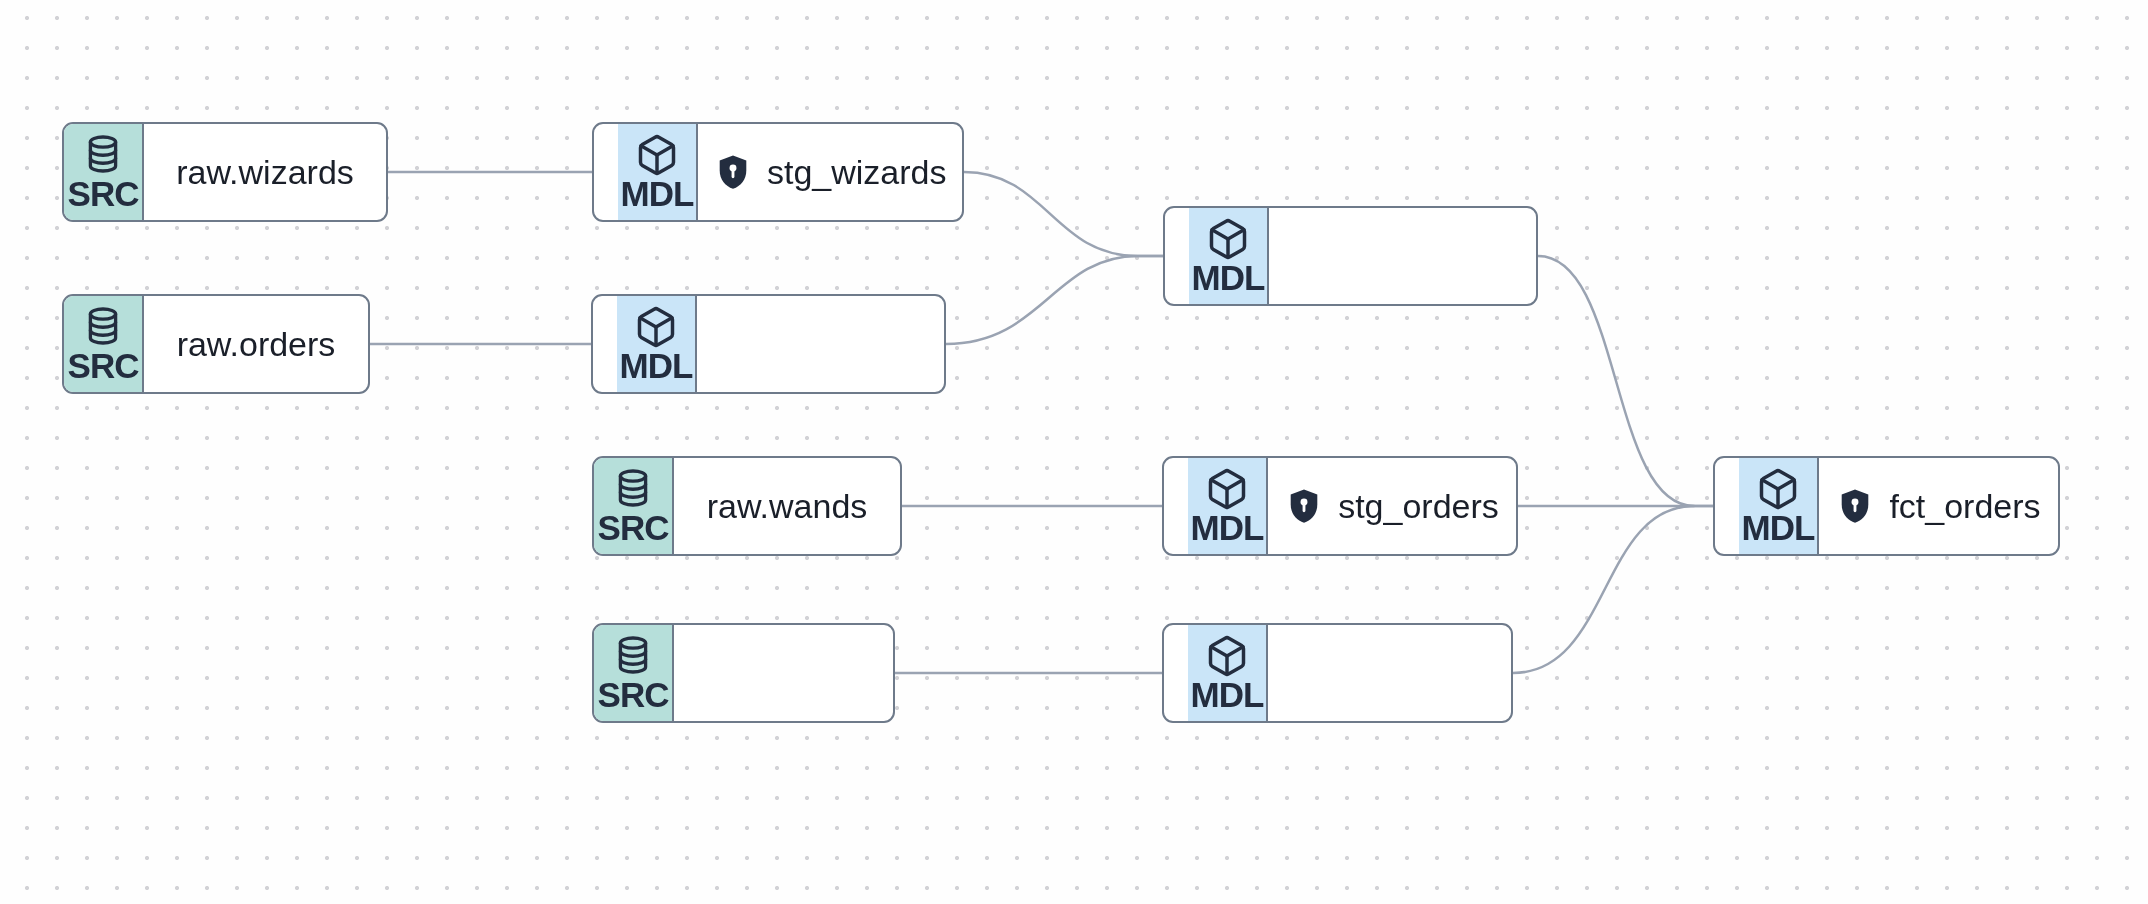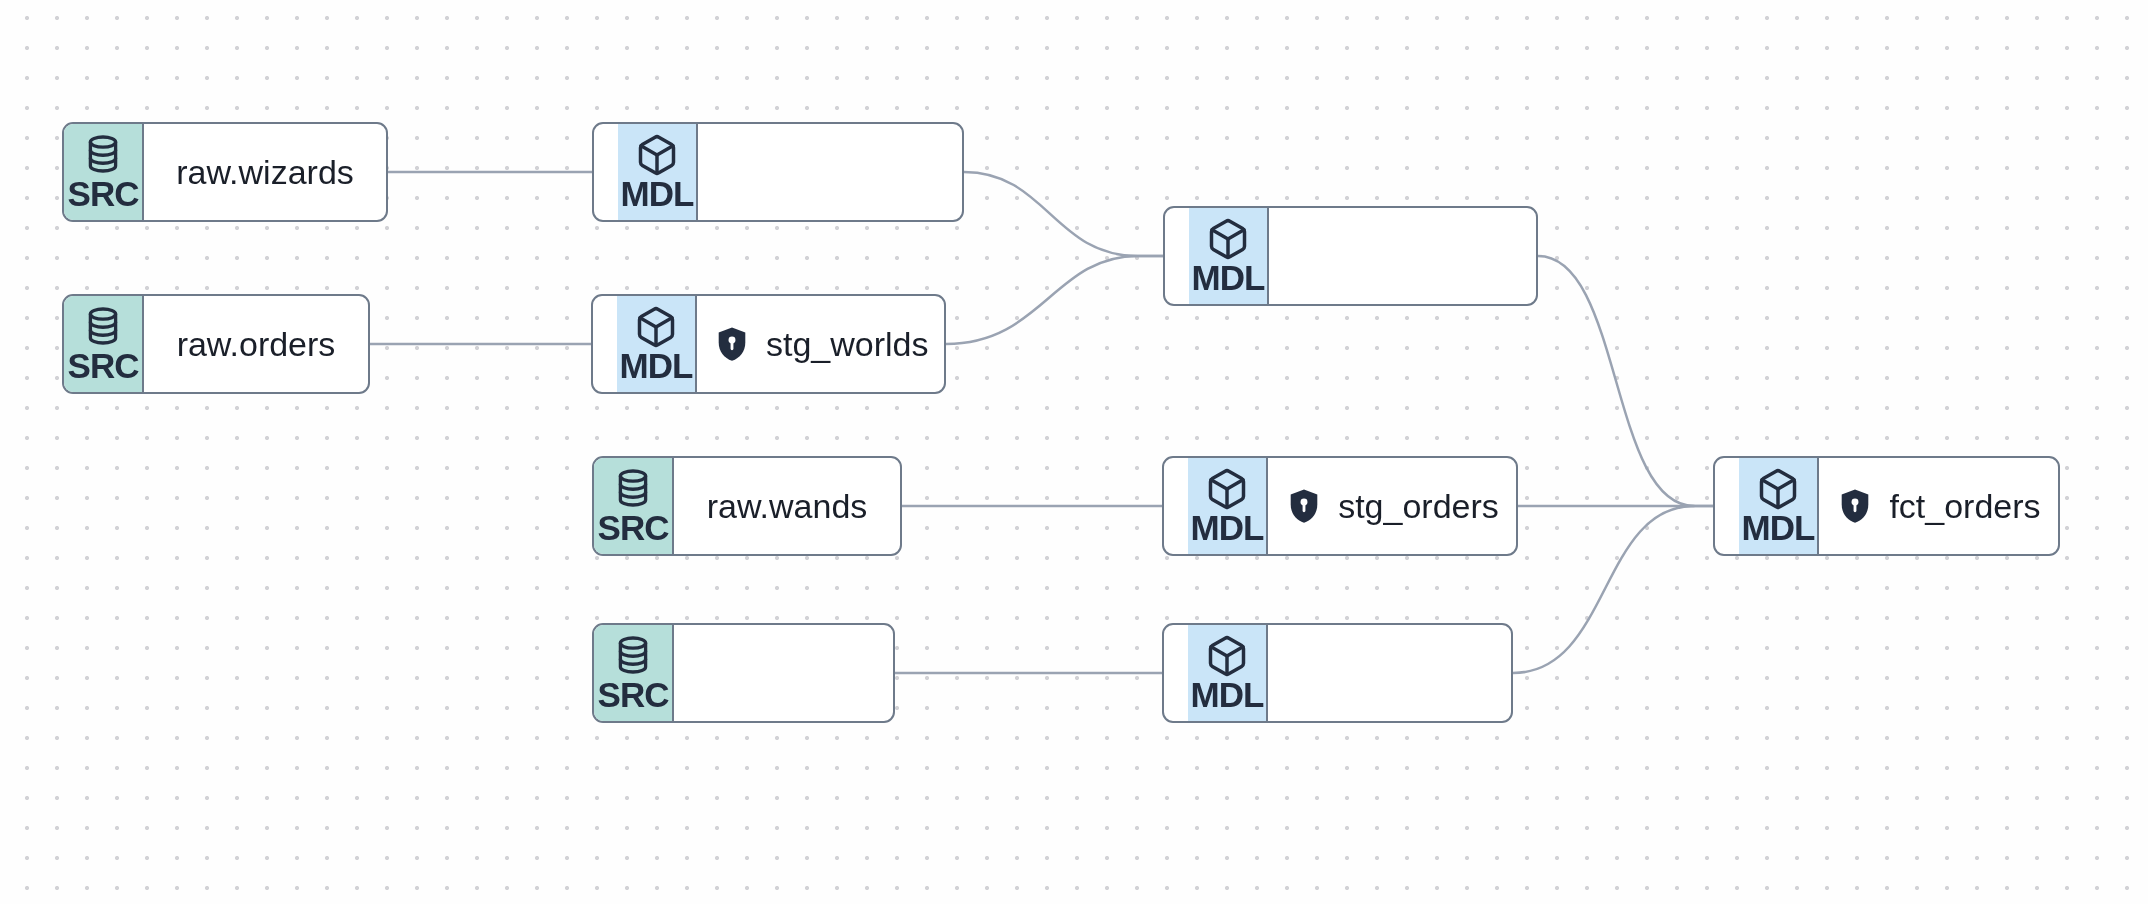--- a/index.html
+++ b/index.html
@@ -96,39 +96,39 @@
     <div class="badge">
       <span class="badge-icon">
             <svg width="44" height="44" viewBox="0 0 24 24" fill="none" stroke="#232d3f" stroke-width="1.9" stroke-linecap="round" stroke-linejoin="round">
     <path d="M21 16V8a2 2 0 0 0-1-1.73l-7-4a2 2 0 0 0-2 0l-7 4A2 2 0 0 0 3 8v8a2 2 0 0 0 1 1.73l7 4a2 2 0 0 0 2 0l7-4A2 2 0 0 0 21 16z"></path>
     <polyline points="3.27 6.96 12 12.01 20.73 6.96"></polyline>
     <line x1="12" y1="22.08" x2="12" y2="12"></line>
   </svg>
           </span>
       <span class="badge-label">MDL</span>
     </div>
-  </div>
-      <div class="node mdl" style="left: 591px; top: 294px; width: 355px; height: 100px;">
-    <div class="badge">
-      <span class="badge-icon">
-            <svg width="44" height="44" viewBox="0 0 24 24" fill="none" stroke="#232d3f" stroke-width="1.9" stroke-linecap="round" stroke-linejoin="round">
-    <path d="M21 16V8a2 2 0 0 0-1-1.73l-7-4a2 2 0 0 0-2 0l-7 4A2 2 0 0 0 3 8v8a2 2 0 0 0 1 1.73l7 4a2 2 0 0 0 2 0l7-4A2 2 0 0 0 21 16z"></path>
-    <polyline points="3.27 6.96 12 12.01 20.73 6.96"></polyline>
-    <line x1="12" y1="22.08" x2="12" y2="12"></line>
-  </svg>
-          </span>
-      <span class="badge-label">MDL</span>
-    </div>
     <div class="body">
       <span class="shield"><svg width="38" height="38" viewBox="0 0 24 24">
     <path fill="#232d3f" d="M12 1.6 L20.4 4.7 V11 c0 5.7 -3.4 9.8 -8.4 11.6 C7 20.8 3.6 16.7 3.6 11 V4.7 Z"></path>
     <circle cx="12" cy="9.4" r="2.2" fill="#ffffff"></circle>
     <path fill="#ffffff" d="M11.1 10.4 h1.8 v4.6 a0.9 0.9 0 0 1 -1.8 0 Z"></path>
   </svg></span>
-      <span class="label">stg_worlds</span>
+      <span class="label">stg_wizards</span>
+    </div>
+  </div>
+      <div class="node mdl" style="left: 591px; top: 294px; width: 355px; height: 100px;">
+    <div class="badge">
+      <span class="badge-icon">
+            <svg width="44" height="44" viewBox="0 0 24 24" fill="none" stroke="#232d3f" stroke-width="1.9" stroke-linecap="round" stroke-linejoin="round">
+    <path d="M21 16V8a2 2 0 0 0-1-1.73l-7-4a2 2 0 0 0-2 0l-7 4A2 2 0 0 0 3 8v8a2 2 0 0 0 1 1.73l7 4a2 2 0 0 0 2 0l7-4A2 2 0 0 0 21 16z"></path>
+    <polyline points="3.27 6.96 12 12.01 20.73 6.96"></polyline>
+    <line x1="12" y1="22.08" x2="12" y2="12"></line>
+  </svg>
+          </span>
+      <span class="badge-label">MDL</span>
     </div>
   </div>
       <div class="node mdl" style="left: 1163px; top: 206px; width: 375px; height: 100px;">
     <div class="badge">
       <span class="badge-icon">
             <svg width="44" height="44" viewBox="0 0 24 24" fill="none" stroke="#232d3f" stroke-width="1.9" stroke-linecap="round" stroke-linejoin="round">
     <path d="M21 16V8a2 2 0 0 0-1-1.73l-7-4a2 2 0 0 0-2 0l-7 4A2 2 0 0 0 3 8v8a2 2 0 0 0 1 1.73l7 4a2 2 0 0 0 2 0l7-4A2 2 0 0 0 21 16z"></path>
     <polyline points="3.27 6.96 12 12.01 20.73 6.96"></polyline>
     <line x1="12" y1="22.08" x2="12" y2="12"></line>
   </svg>

